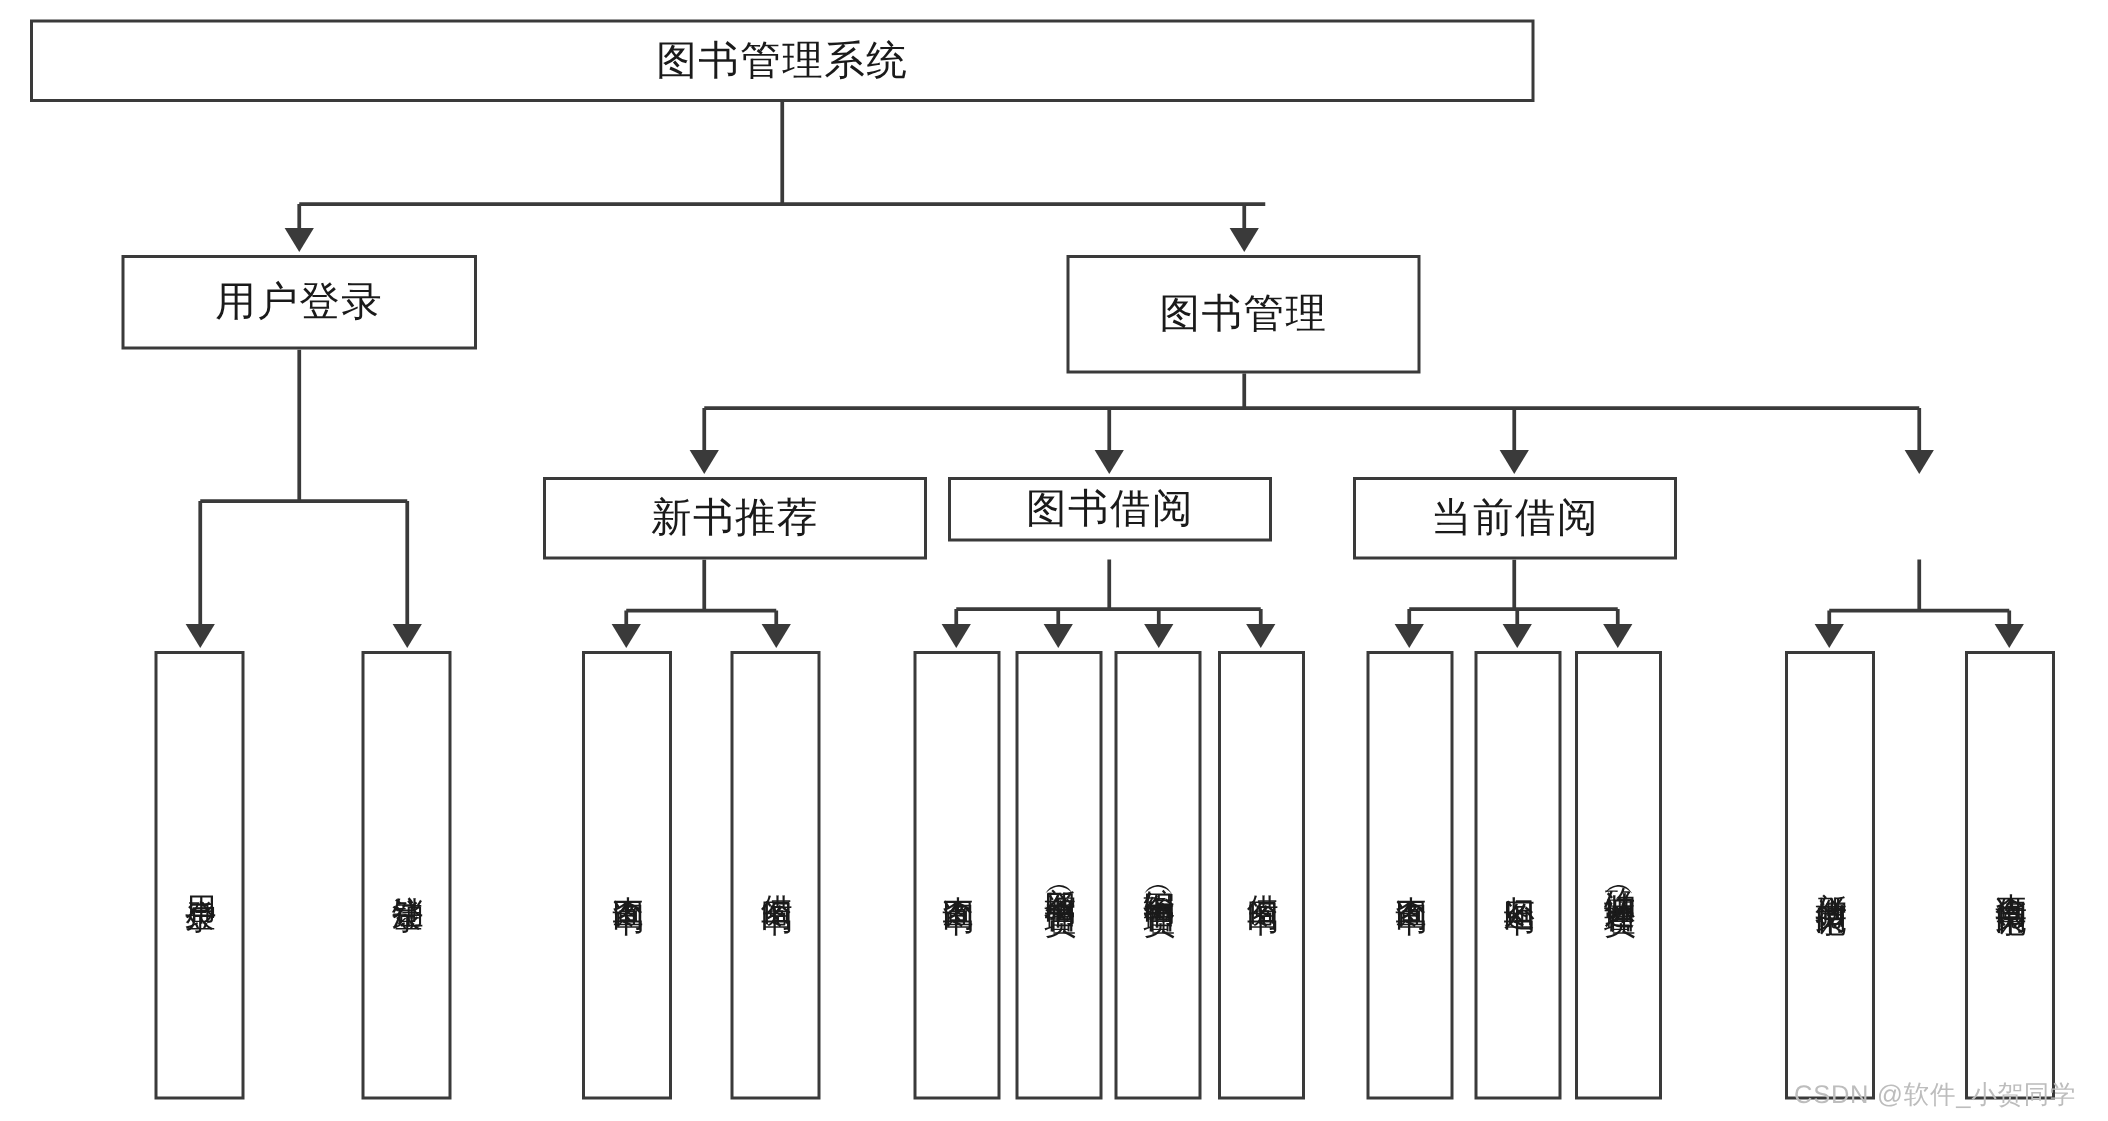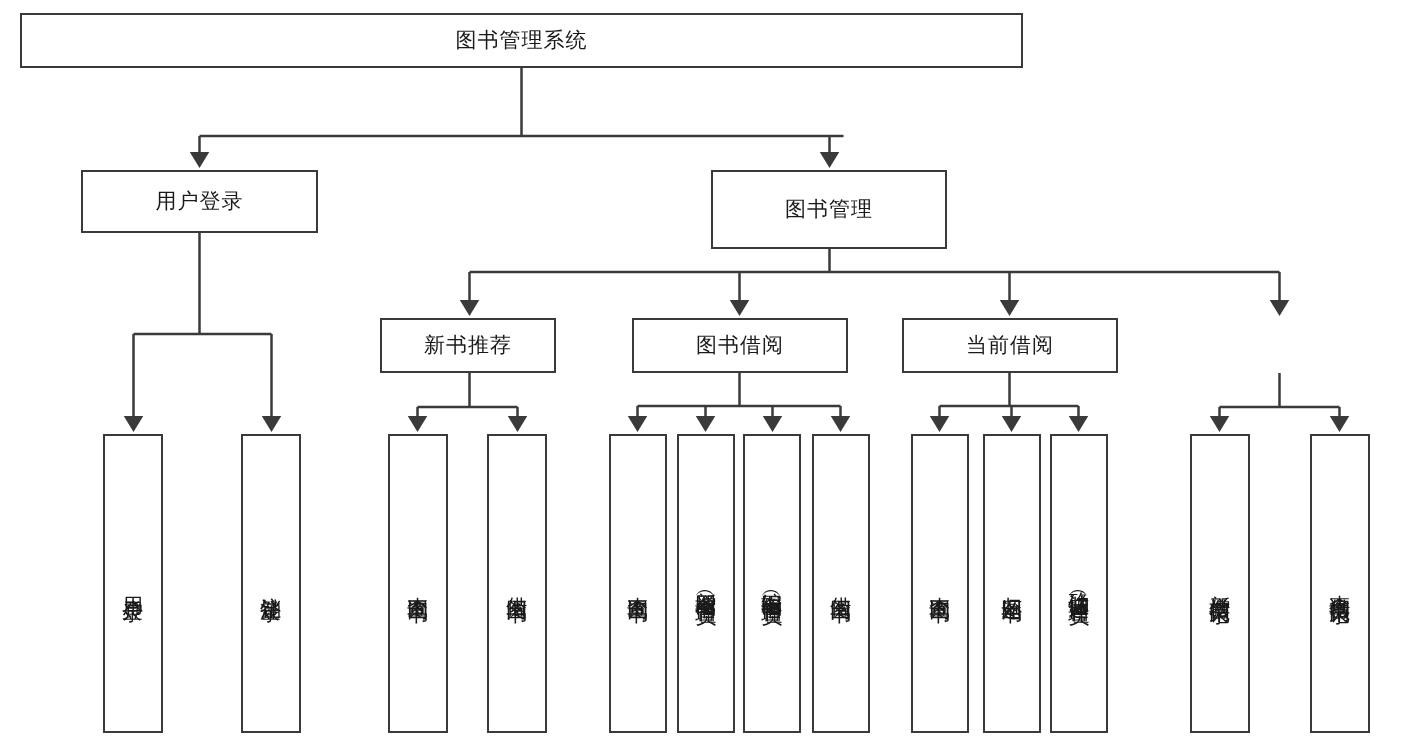--- a/index.html
+++ b/index.html
@@ -17,21 +17,21 @@
     position:absolute;
     box-sizing:border-box;
     background:#ffffff;
     border:2.5px solid #3a3a3a;
     display:flex;
     align-items:center;
     justify-content:center;
     color:#1a1a1a;
   }
   .node-label{
-    font-size:21px;
+    font-size:27px;
     line-height:1.25;
     letter-spacing:1px;
     white-space:nowrap;
     color:#1a1a1a;
   }
   
   .node.leaf{
     align-items:center;
     justify-content:center;
     border-width:2.5px;
@@ -114,24 +114,24 @@
     <span class="node-label">图书管理系统</span>
   </div>
 
   <div class="node" style="left: 81px; top: 170px; width: 237px; height: 63px; border-color: rgb(58, 58, 58); background: rgb(255, 255, 255);">
     <span class="node-label">用户登录</span>
   </div>
   <div class="node" style="left: 711px; top: 170px; width: 236px; height: 79px; border-color: rgb(58, 58, 58); background: rgb(255, 255, 255);">
     <span class="node-label">图书管理</span>
   </div>
 
-  <div class="node" style="left: 380px; top: 318px; width: 176px; height: 55px; border-color: rgb(58, 58, 58); background: rgb(255, 255, 255);">
+  <div class="node" style="left: 362px; top: 318px; width: 256px; height: 55px; border-color: rgb(58, 58, 58); background: rgb(255, 255, 255);">
     <span class="node-label">新书推荐</span>
   </div>
-  <div class="node" style="left: 632px; top: 318px; width: 216px; height: 55px; border-color: rgb(58, 58, 58); background: rgb(255, 255, 255);">
+  <div class="node" style="left: 632px; top: 318px; width: 216px; height: 43px; border-color: rgb(58, 58, 58); background: rgb(255, 255, 255);">
     <span class="node-label">图书借阅</span>
   </div>
   <div class="node" style="left: 902px; top: 318px; width: 216px; height: 55px; border-color: rgb(58, 58, 58); background: rgb(255, 255, 255); text-align: right;">
     <span class="node-label">当前借阅</span>
   </div>
 
   <div class="node leaf" style="left: 103px; top: 434px; width: 60px; height: 299px; border-color: rgb(58, 58, 58); background: rgb(255, 255, 255);">
     <span class="node-label">用户登录</span>
   </div>
   <div class="node leaf" style="left: 241px; top: 434px; width: 60px; height: 299px; border-color: rgb(58, 58, 58); background: rgb(255, 255, 255);">
@@ -164,14 +164,15 @@
   <div class="node leaf" style="left: 1050px; top: 434px; width: 58px; height: 299px; border-color: rgb(58, 58, 58); background: rgb(255, 255, 255);">
     <span class="node-label">确认归还（管理员）</span>
   </div>
   <div class="node leaf" style="left: 1190px; top: 434px; width: 60px; height: 299px; border-color: rgb(58, 58, 58); background: rgb(255, 255, 255);">
     <span class="node-label">新增借阅记录</span>
   </div>
   <div class="node leaf" style="left: 1310px; top: 434px; width: 60px; height: 299px; border-color: rgb(58, 58, 58); background: rgb(255, 255, 255);">
     <span class="node-label">查询借阅记录</span>
   </div>
 
+  <div class="watermark" style="left: 1196px; top: 718px;">CSDN @软件_小贺同学</div>
 
 </div>
 
 </body></html>

